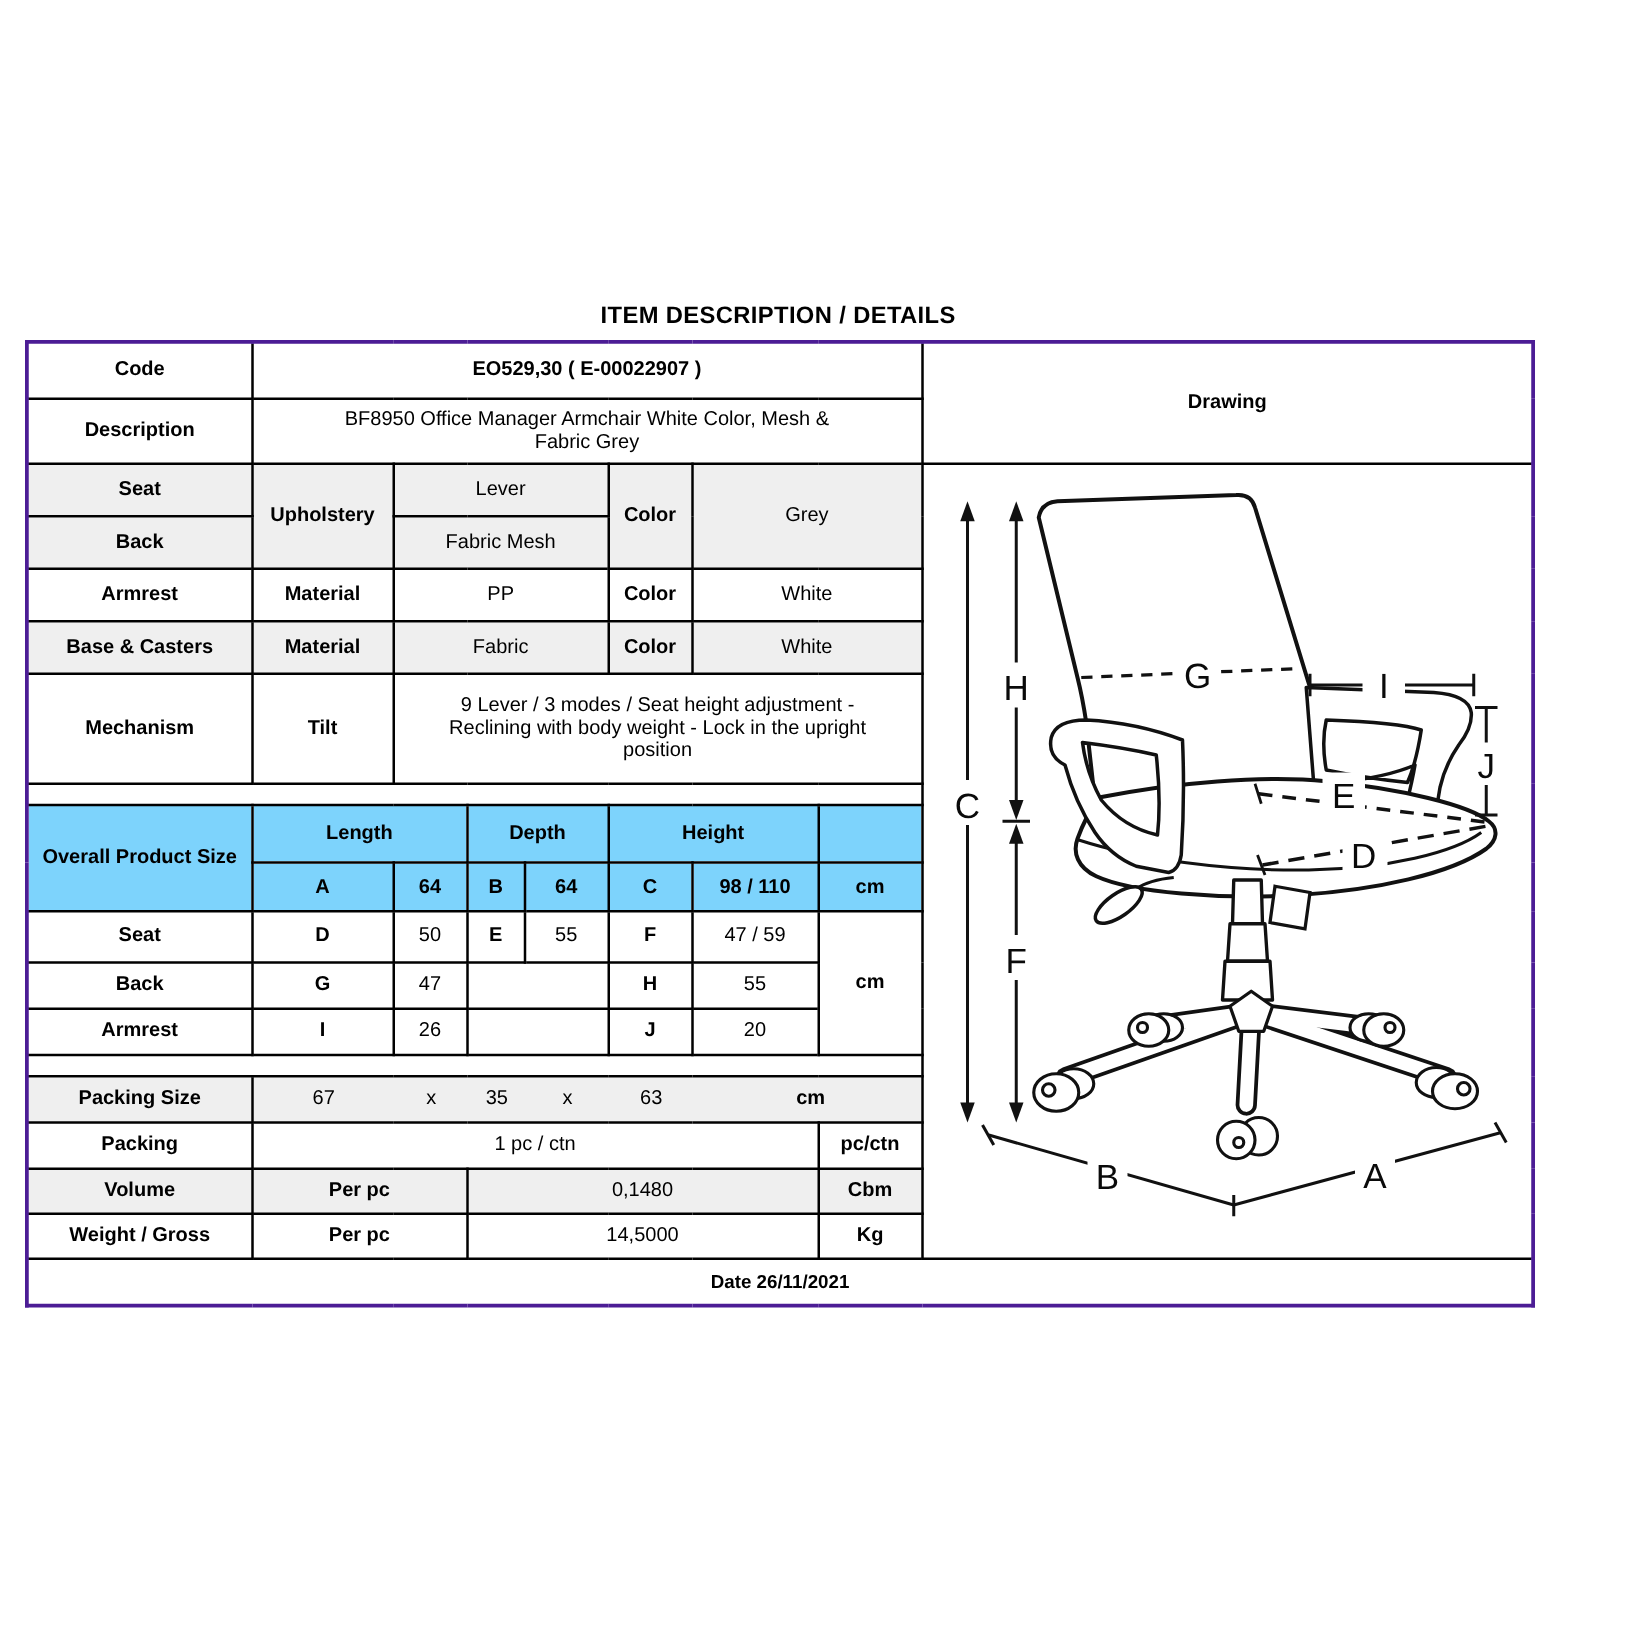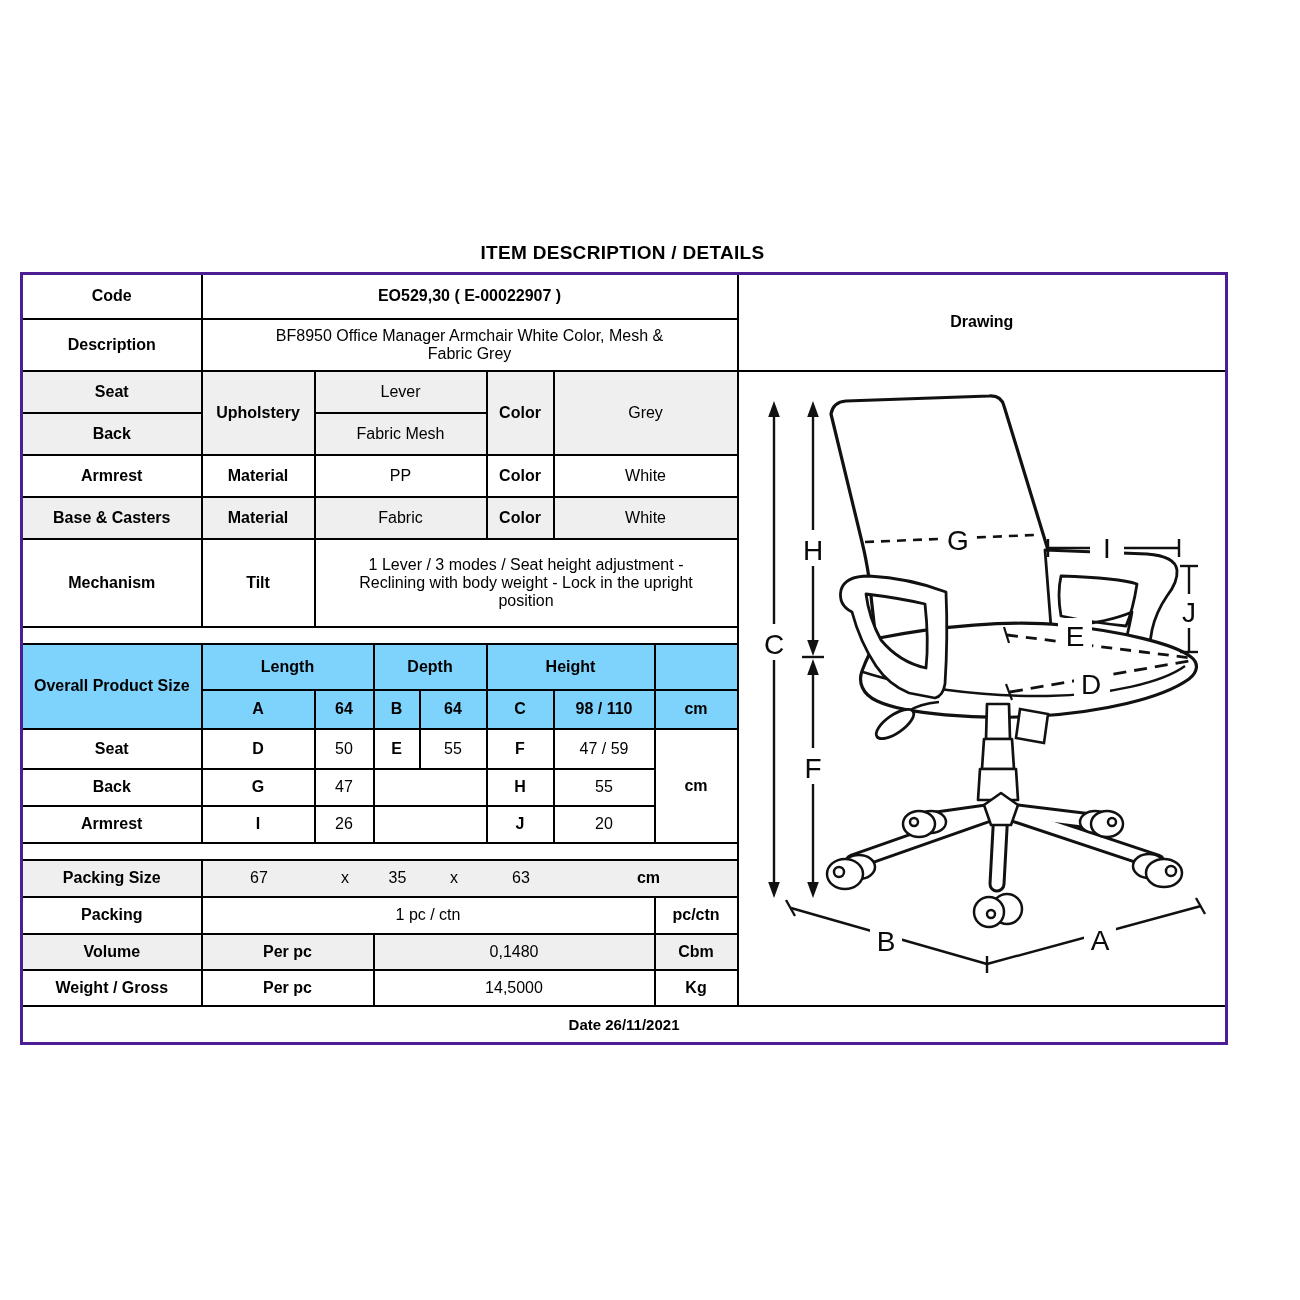--- a/index.html
+++ b/index.html
@@ -220,21 +220,21 @@
       <td class="lbl shade">Base &amp; Casters</td>
       <td class="lbl shade">Material</td>
       <td colspan="3" class="shade">Fabric</td>
       <td class="lbl shade">Color</td>
       <td colspan="2" class="shade">White</td>
     </tr>
 
     <tr style="height:88px">
       <td class="lbl">Mechanism</td>
       <td class="lbl">Tilt</td>
-      <td colspan="6"><span class="wrapmech">1 Lever / 3 modes / Seat height adjustment - Reclining with body weight - Lock in the upright position</span></td>
+      <td colspan="6"><span class="wrapmech">9 Lever / 3 modes / Seat height adjustment - Reclining with body weight - Lock in the upright position</span></td>
     </tr>
 
     <tr style="height:17px">
           <td colspan="8"></td>
         </tr>
 
     <tr style="height:43px">
       <td rowspan="2" class="yellow b">Overall Product Size</td>
       <td colspan="2" class="yellow b">Length</td>
       <td colspan="2" class="yellow b">Depth</td>

